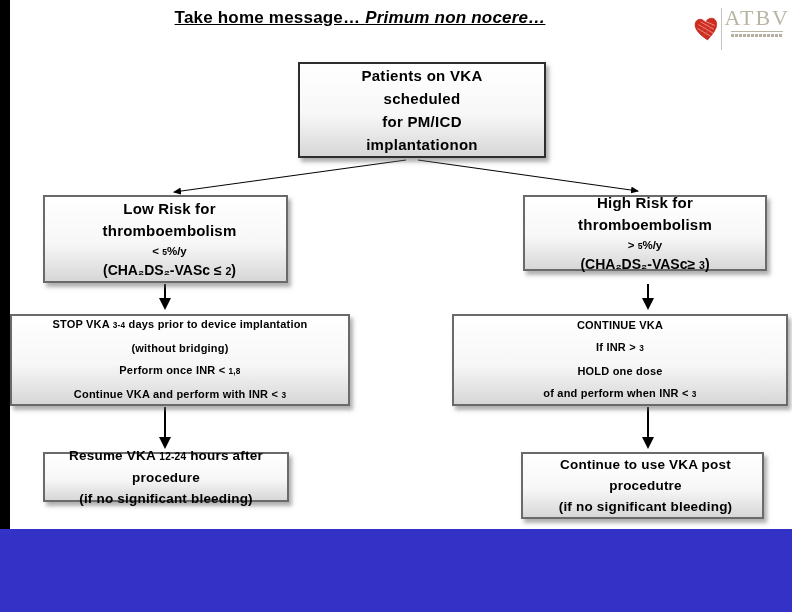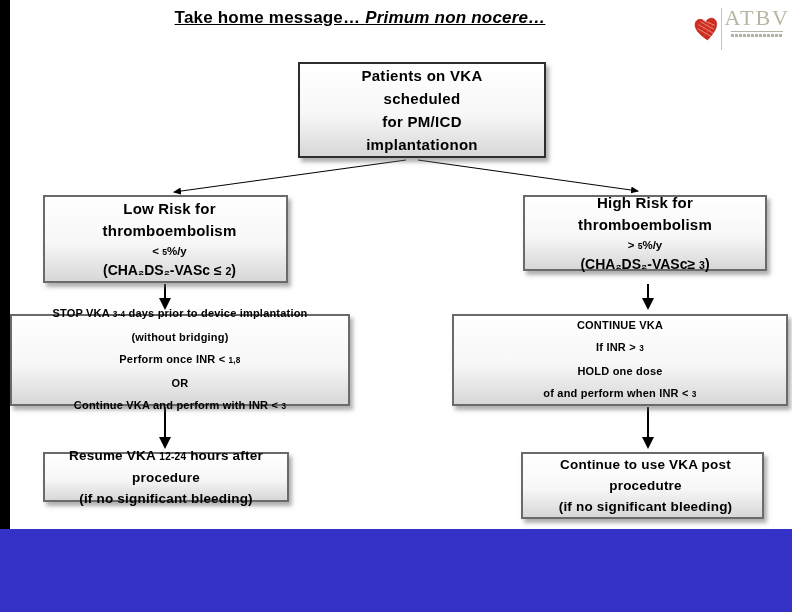--- a/index.html
+++ b/index.html
@@ -98,21 +98,20 @@
     <div class="ln risk-ln">High Risk for</div>
     <div class="ln risk-ln">thromboembolism</div>
     <div class="ln risk-sub1">&gt; <span class="num">5</span>%/y</div>
     <div class="ln risk-sub2">(CHA₂DS₂-VASc≥ <span class="num">3</span>)</div>
   </div>
 
   <div class="bx" style="left:10px;top:314px;width:340px;height:92px;">
     <div class="ln act-ln">STOP VKA <span class="num">3-4</span> days prior to  device implantation</div>
     <div class="ln act-ln">(without bridging)</div>
     <div class="ln act-ln">Perform once INR &lt; <span class="num">1,8</span></div>
-    <div class="ln act-ln">OR</div>
     <div class="ln act-ln">Continue VKA and perform with INR &lt; <span class="num">3</span></div>
   </div>
 
   <div class="bx" style="left:452px;top:314px;width:336px;height:92px;">
     <div class="ln act-ln">CONTINUE  VKA</div>
     <div class="ln act-ln">If INR &gt; <span class="num">3</span></div>
     <div class="ln act-ln">HOLD one dose</div>
     <div class="ln act-ln">of and perform when  INR &lt; <span class="num">3</span></div>
   </div>
 

